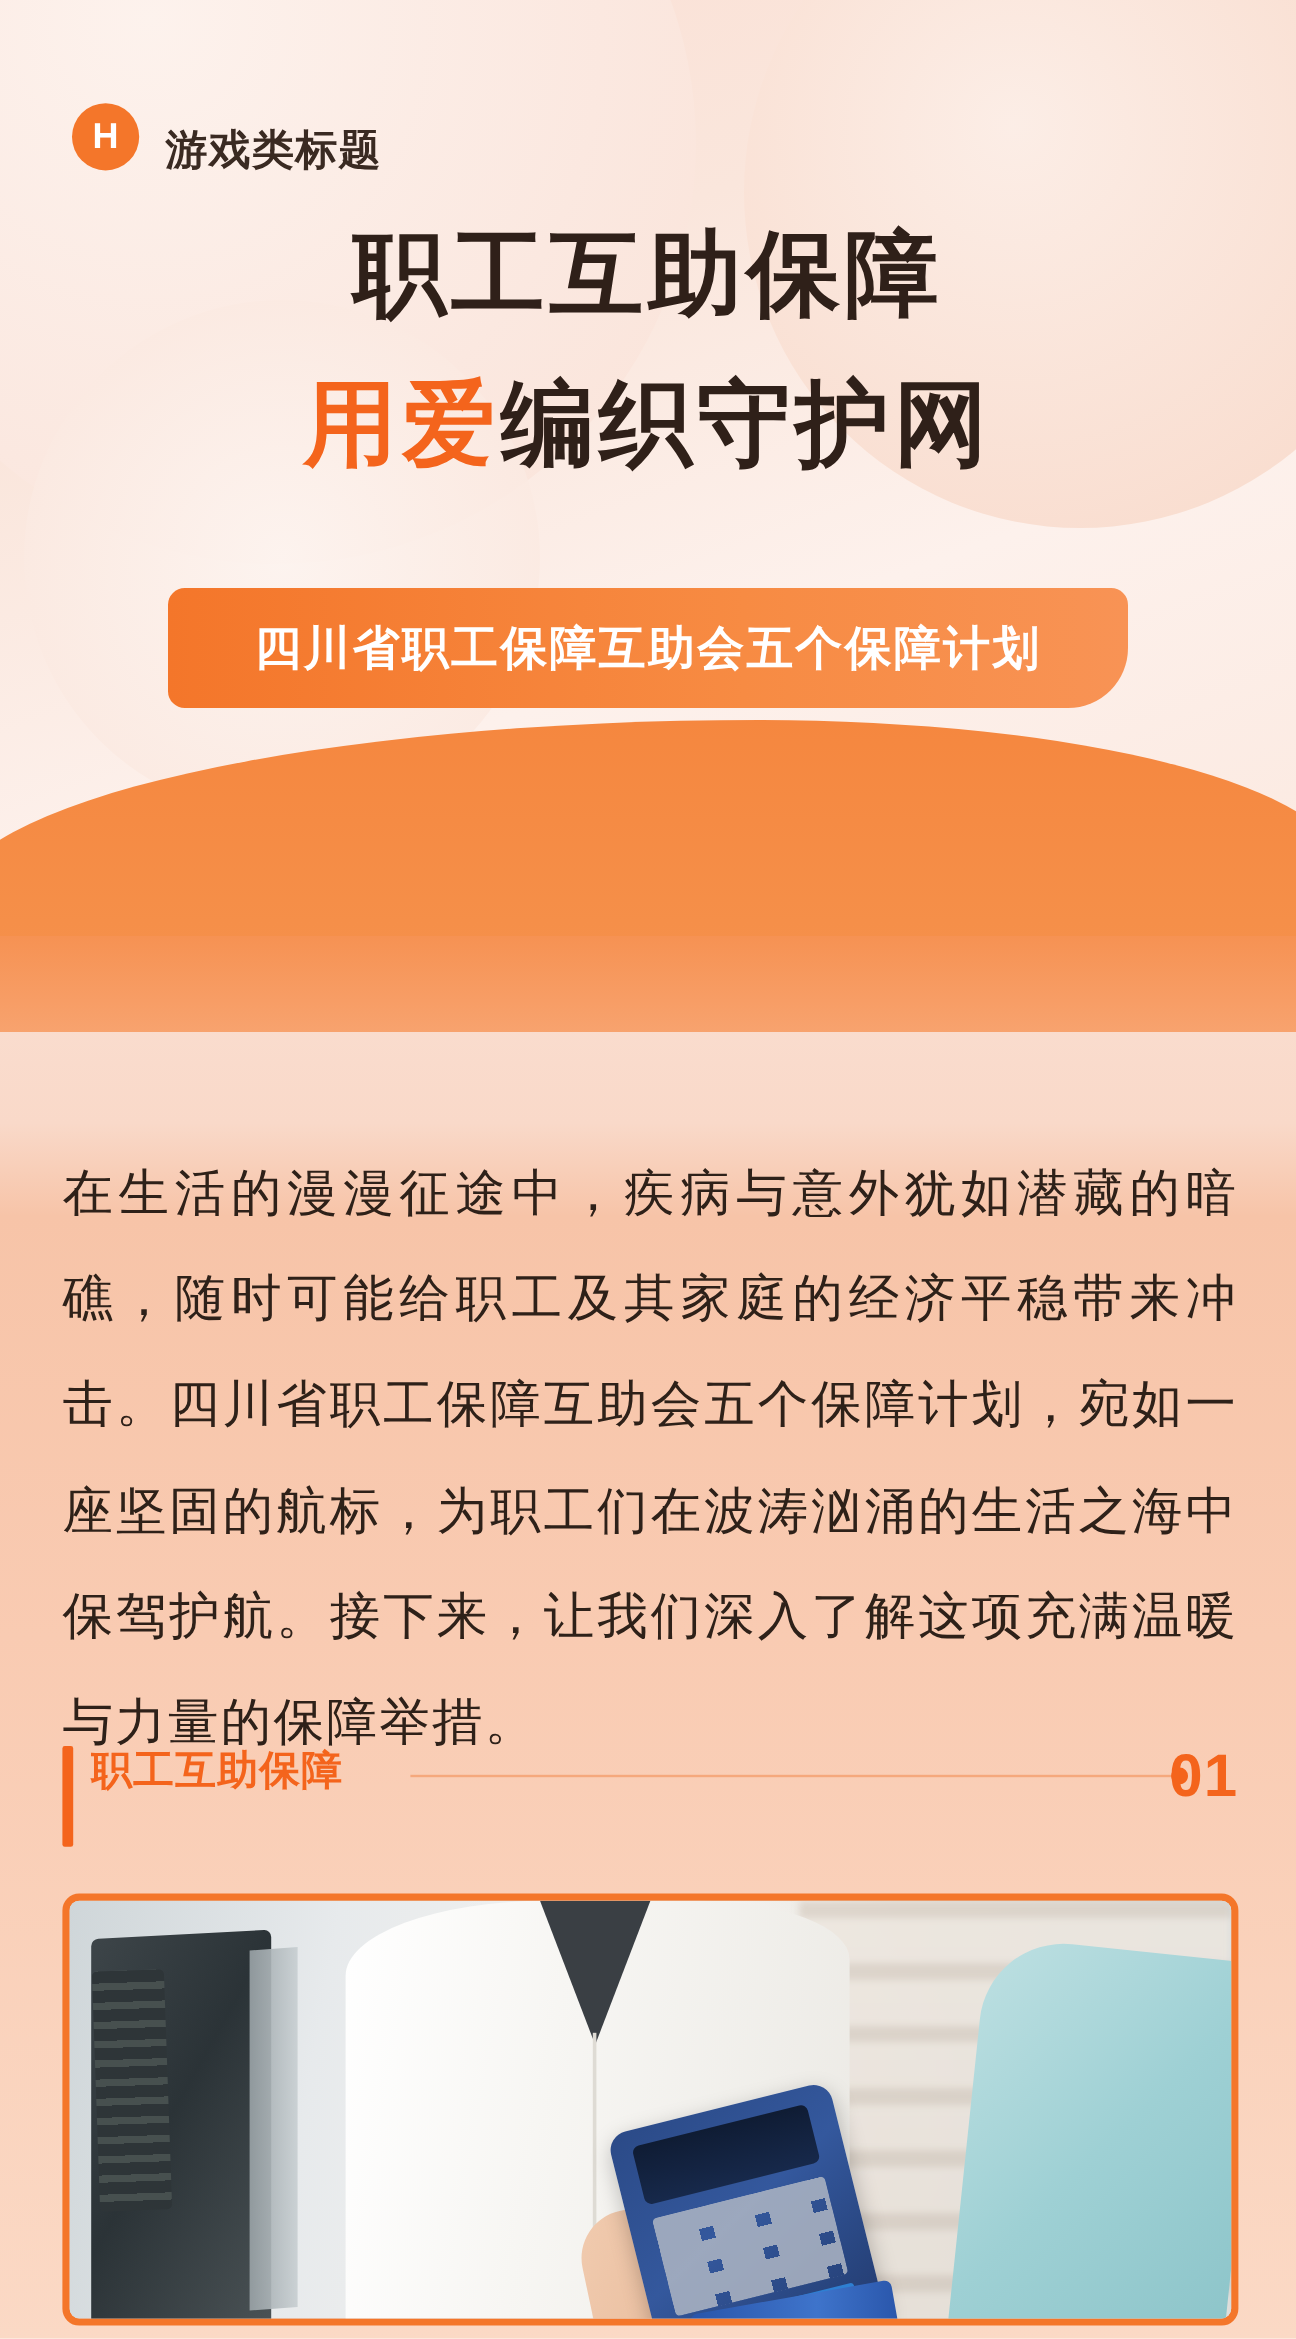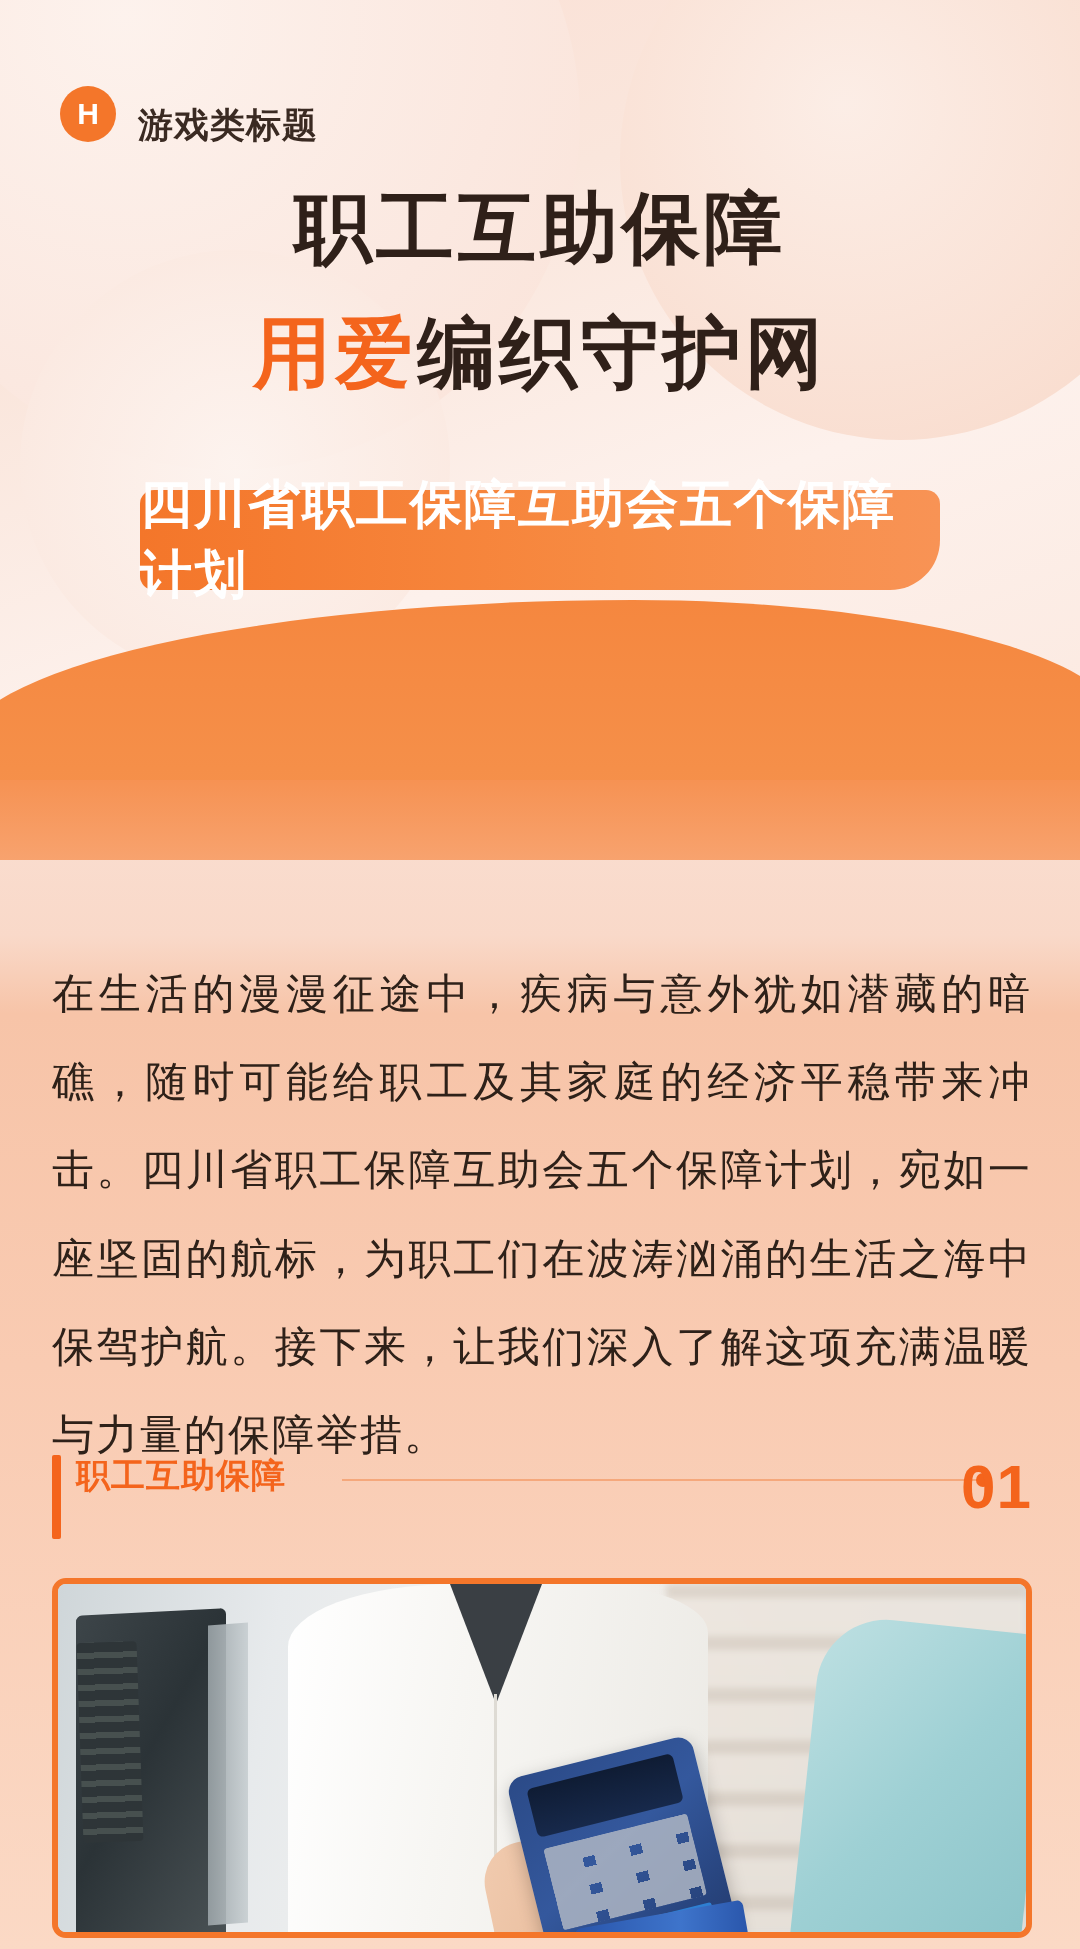--- a/index.html
+++ b/index.html
@@ -135,21 +135,21 @@
     width: 800px;
     height: 100px;
     background: linear-gradient(90deg, #f4762a 0%, #f78b43 60%, #f89355 100%);
     border-radius: 14px 14px 50px 14px;
     display: flex;
     align-items: center;
     justify-content: center;
     z-index: 5;
   }
   .subtitle-banner span {
-    font-size: 52px;
+    font-size: 39px;
     font-weight: bold;
     color: #ffffff;
     letter-spacing: 2px;
   }
 
   
   .intro {
     position: absolute;
     left: 52px;
     top: 950px;
@@ -207,21 +207,21 @@
     left: 924px;
     top: 18px;
     width: 14px; height: 14px;
     border-radius: 50%;
     background: #f4641c;
   }
   .sec-num {
     position: absolute;
     right: 0;
     top: -4px;
-    font-size: 62px;
+    font-size: 50px;
     font-weight: bold;
     color: #f4641c;
     letter-spacing: 1px;
   }
 
   
   .photo-frame {
     position: absolute;
     left: 52px;
     top: 1578px;

